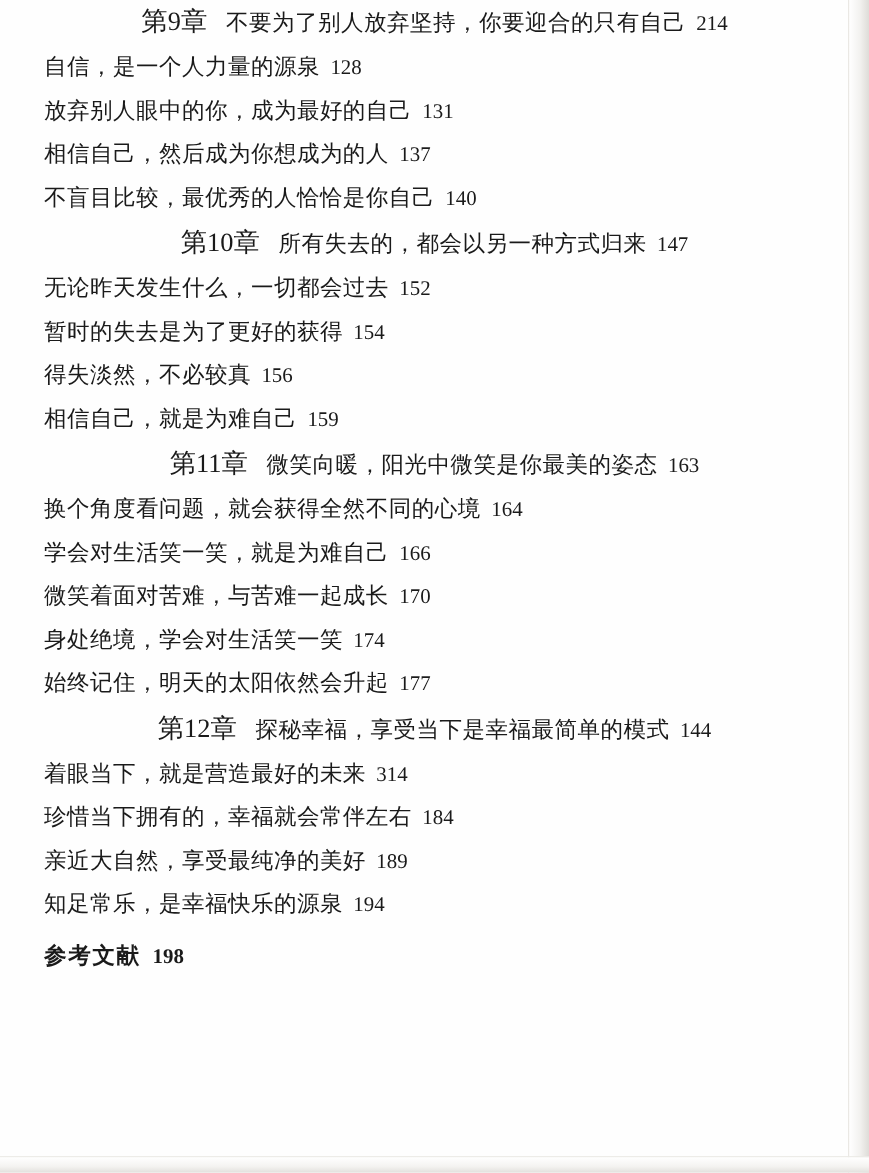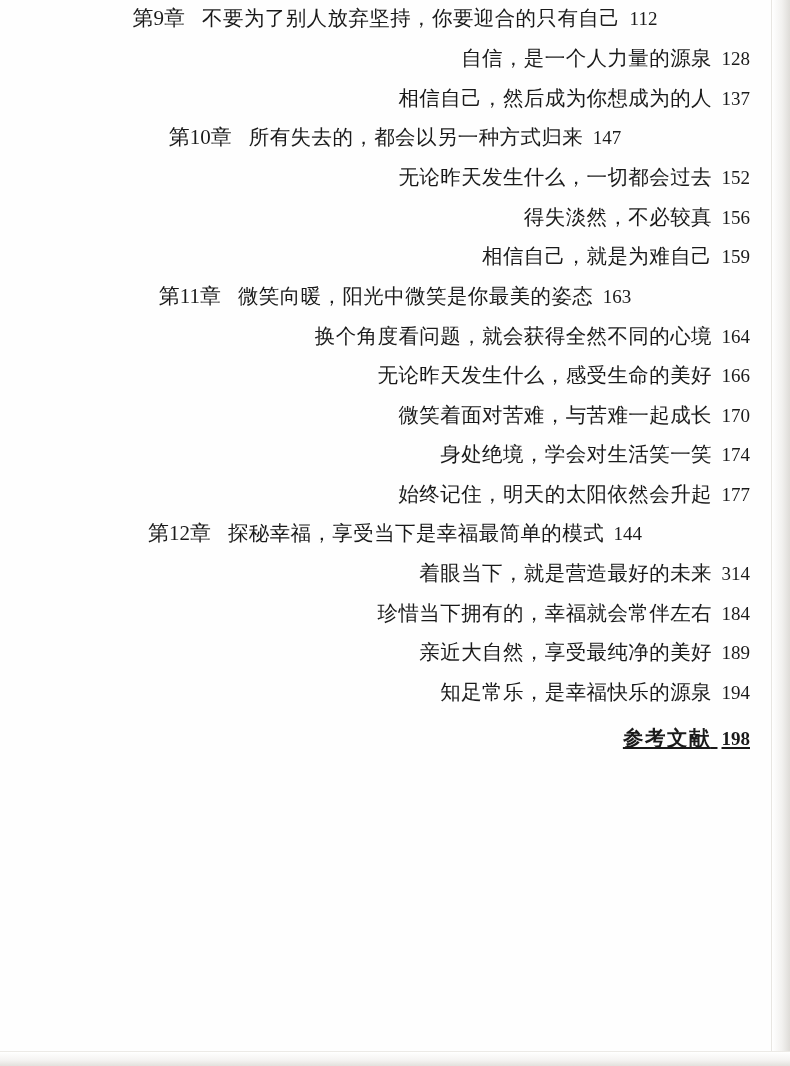--- a/index.html
+++ b/index.html
@@ -41,71 +41,73 @@
     background: linear-gradient(to bottom, #ffffff 0%, #f4f3f1 60%, #e2e0dc 100%);
     border-top: 1px solid #eceae6;
   }
   #toc {
     position: relative;
     padding: 8px 40px 0 40px;
     box-sizing: border-box;
   }
   .entry {
     display: block;
-    text-align: right;
+    text-align: left;
     font-size: 20.5px;
     line-height: 1.0;
     margin: 0 0 19px 0;
     white-space: nowrap;
     letter-spacing: 0.4px;
   }
   .entry.chapter {
     text-align: center;
   }
   .chap-label {
-    font-size: 21px;
+    font-size: 24px;
     letter-spacing: 0px;
     text-align: center;
   }
   .chap-gap {
     display: inline-block;
     width: 17px;
   }
   .page-num {
     font-size: 19px;
     letter-spacing: 0px;
     margin-left: 4px;
     font-family: "Liberation Serif", "DejaVu Serif", serif;
   }
   .entry.ref {
     margin-top: 26px;
     font-weight: bold;
     letter-spacing: 1.5px;
-    text-decoration: underline;
   }
   .entry.ref .page-num {
     font-weight: bold;
     letter-spacing: 0;
   }
 </style>
 </head>
 <body>
 
 <div id="page">
   <div id="toc">
-      <div class="entry chapter"><span class="chap-label">第9章</span><span class="chap-gap"></span><span class="entry-title">不要为了别人放弃坚持，你要迎合的只有自己</span> <span class="page-num">112</span></div>
+      <div class="entry chapter"><span class="chap-label">第9章</span><span class="chap-gap"></span><span class="entry-title">不要为了别人放弃坚持，你要迎合的只有自己</span> <span class="page-num">214</span></div>
       <div class="entry"><span class="entry-title">自信，是一个人力量的源泉</span> <span class="page-num">128</span></div>
+      <div class="entry"><span class="entry-title">放弃别人眼中的你，成为最好的自己</span> <span class="page-num">131</span></div>
       <div class="entry"><span class="entry-title">相信自己，然后成为你想成为的人</span> <span class="page-num">137</span></div>
+      <div class="entry"><span class="entry-title">不盲目比较，最优秀的人恰恰是你自己</span> <span class="page-num">140</span></div>
       <div class="entry chapter"><span class="chap-label">第10章</span><span class="chap-gap"></span><span class="entry-title">所有失去的，都会以另一种方式归来</span> <span class="page-num">147</span></div>
       <div class="entry"><span class="entry-title">无论昨天发生什么，一切都会过去</span> <span class="page-num">152</span></div>
+      <div class="entry"><span class="entry-title">暂时的失去是为了更好的获得</span> <span class="page-num">154</span></div>
       <div class="entry"><span class="entry-title">得失淡然，不必较真</span> <span class="page-num">156</span></div>
       <div class="entry"><span class="entry-title">相信自己，就是为难自己</span> <span class="page-num">159</span></div>
       <div class="entry chapter"><span class="chap-label">第11章</span><span class="chap-gap"></span><span class="entry-title">微笑向暖，阳光中微笑是你最美的姿态</span> <span class="page-num">163</span></div>
       <div class="entry"><span class="entry-title">换个角度看问题，就会获得全然不同的心境</span> <span class="page-num">164</span></div>
-      <div class="entry"><span class="entry-title">无论昨天发生什么，感受生命的美好</span> <span class="page-num">166</span></div>
+      <div class="entry"><span class="entry-title">学会对生活笑一笑，就是为难自己</span> <span class="page-num">166</span></div>
       <div class="entry"><span class="entry-title">微笑着面对苦难，与苦难一起成长</span> <span class="page-num">170</span></div>
       <div class="entry"><span class="entry-title">身处绝境，学会对生活笑一笑</span> <span class="page-num">174</span></div>
       <div class="entry"><span class="entry-title">始终记住，明天的太阳依然会升起</span> <span class="page-num">177</span></div>
       <div class="entry chapter"><span class="chap-label">第12章</span><span class="chap-gap"></span><span class="entry-title">探秘幸福，享受当下是幸福最简单的模式</span> <span class="page-num">144</span></div>
       <div class="entry"><span class="entry-title">着眼当下，就是营造最好的未来</span> <span class="page-num">314</span></div>
       <div class="entry"><span class="entry-title">珍惜当下拥有的，幸福就会常伴左右</span> <span class="page-num">184</span></div>
       <div class="entry"><span class="entry-title">亲近大自然，享受最纯净的美好</span> <span class="page-num">189</span></div>
       <div class="entry"><span class="entry-title">知足常乐，是幸福快乐的源泉</span> <span class="page-num">194</span></div>
       <div class="entry ref"><span>参考文献</span> <span class="page-num">198</span></div>
     </div>

